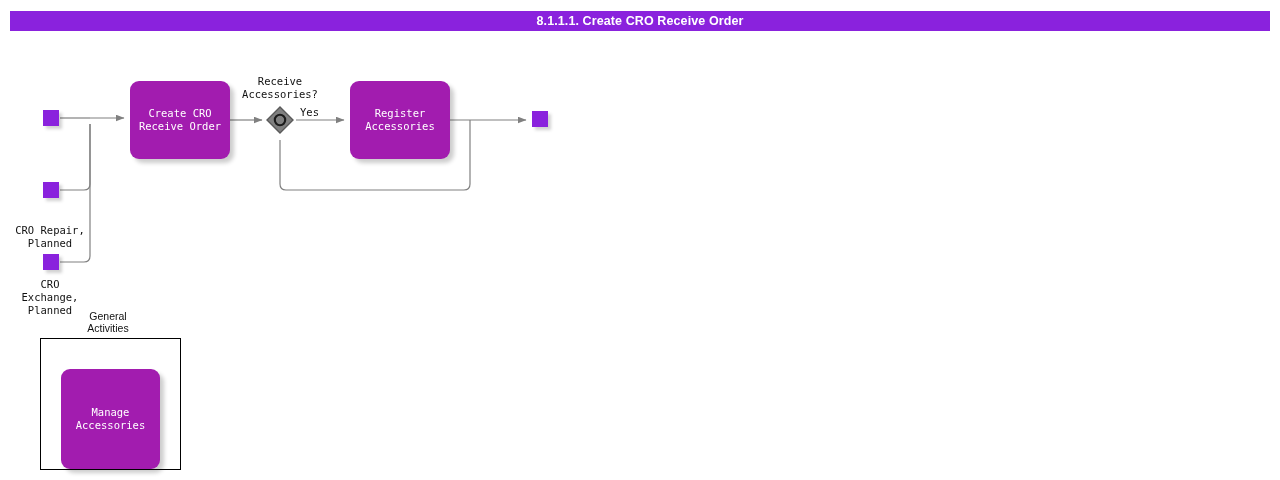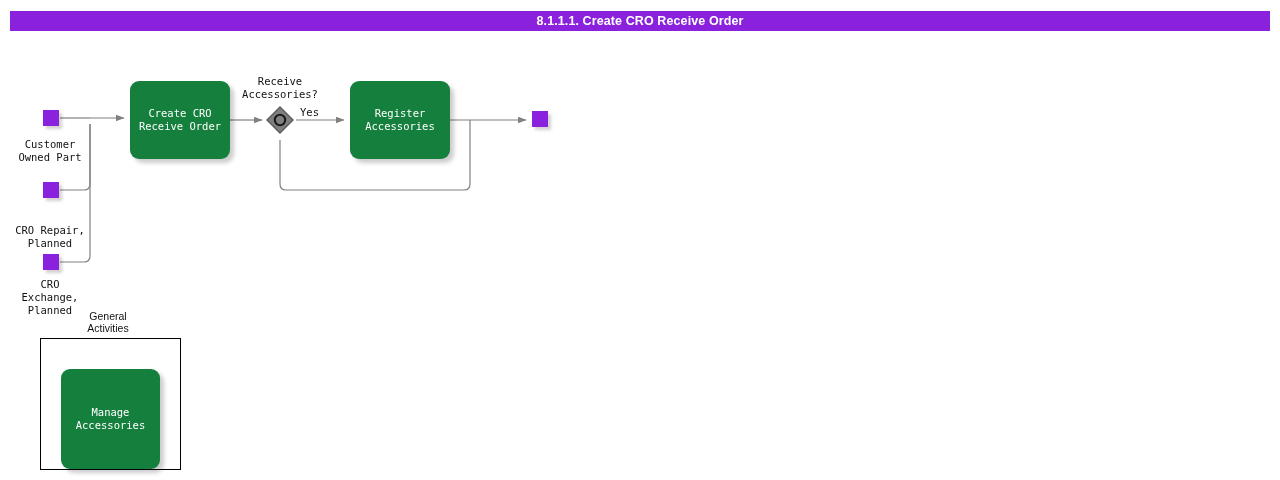--- a/index.html
+++ b/index.html
@@ -66,21 +66,21 @@
     font-family: Liberation Sans, sans-serif;
     font-size: 10.5px;
     line-height: 12px;
     color: #111111;
     white-space: pre-line;
   }
 
   
   .task {
     position: absolute;
-    background: #15803d;
+    background: #a21caf;
     border-radius: 9px;
     box-shadow: 4px 4px 4px rgba(0,0,0,0.20);
     display: flex;
     align-items: center;
     justify-content: center;
   }
   .task .task-text {
     color: #ffffff;
     font-family: "DejaVu Sans Mono", monospace;
     font-size: 10.5px;
@@ -154,22 +154,20 @@
 
       <path d="M 296 120 L 344 120" marker-end="url(#arrowhead)"></path>
 
       <path d="M 450 120 L 526 120" marker-end="url(#arrowhead)"></path>
 
       <path d="M 470 120 L 470 184 Q 470 190 464 190 L 286 190 Q 280 190 280 184 L 280 140"></path>
     </g>
   </svg>
 
   <div class="event" style="left:43px; top:110px;"></div>
-  <div class="node-label" style="left:0px; top:138px; width:100px;">Customer
-Owned Part</div>
 
   <div class="event" style="left:43px; top:182px;"></div>
   <div class="node-label" style="left:0px; top:224px; width:100px;">CRO Repair,
 Planned</div>
 
   <div class="event" style="left:43px; top:254px;"></div>
   <div class="node-label" style="left:0px; top:278px; width:100px;">CRO
 Exchange,
 Planned</div>
 

